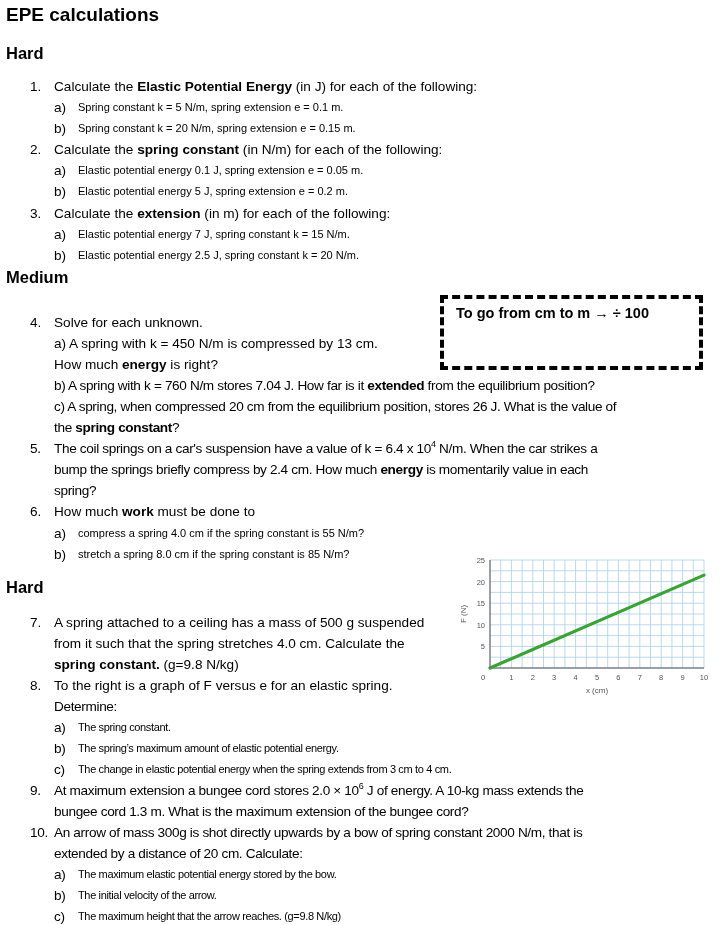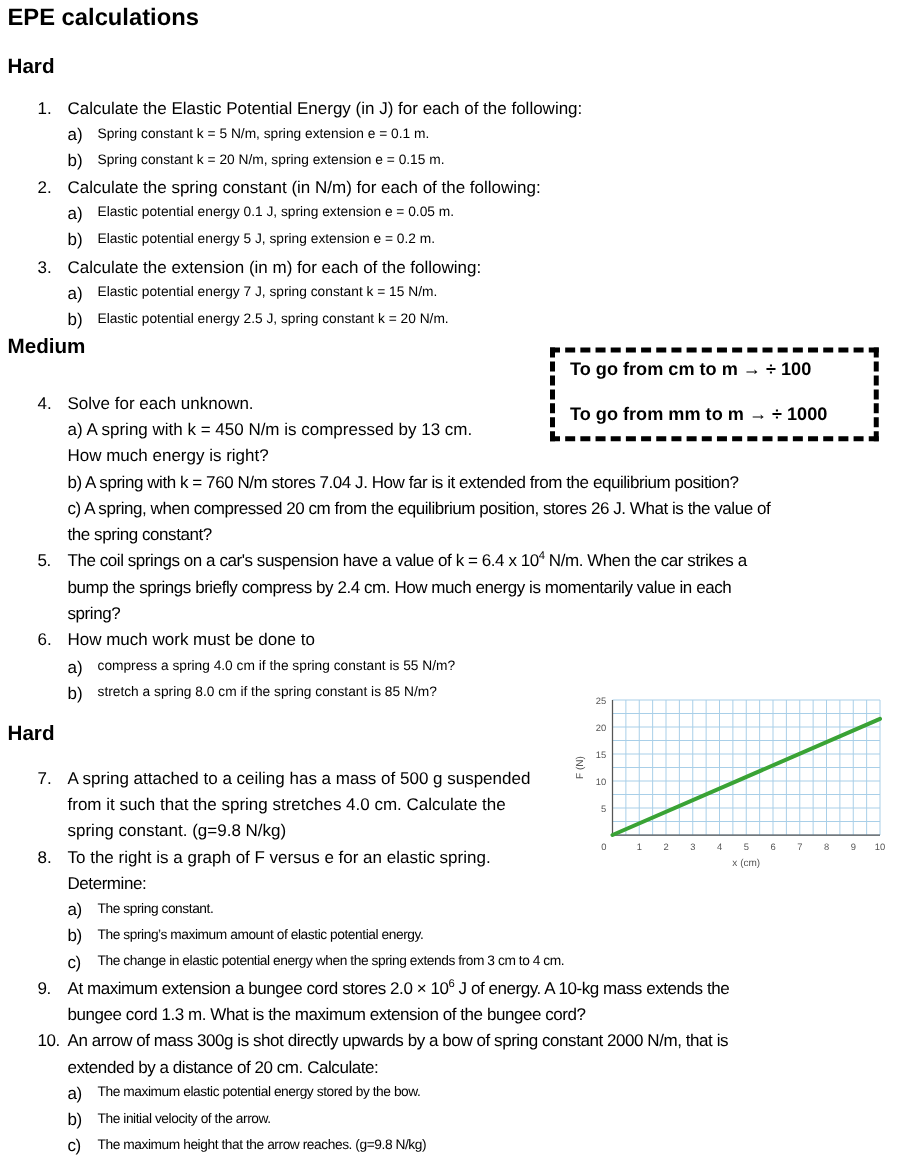--- a/index.html
+++ b/index.html
@@ -7,22 +7,22 @@
          font-family: "Liberation Sans", "DejaVu Sans", sans-serif; color: #000; }
   .abs { position: absolute; white-space: nowrap; text-align: right; }
   .title { left: 6px; top: 4px; font-size: 19px; font-weight: bold; }
   .h2 { font-size: 16.5px; font-weight: bold; left: 6px; }
   .line { font-size: 13.6px; line-height: 21px; }
   .num { position: absolute; left: 30px; font-size: 13.6px; }
   .sub { position: absolute; left: 54px; font-size: 13.6px; }
   .subtext { position: absolute; left: 78px; font-size: 11px; }
   .txt { position: absolute; left: 54px; font-size: 13.6px; }
   .cond { font-family: "Liberation Sans Narrow", "Liberation Sans", sans-serif; letter-spacing: -0.35px; }
-  b { font-weight: normal; }
-  .note-box { position: absolute; left: 440px; top: 278px; width: 263px; height: 75px;
+  b { font-weight: bold; }
+  .note-box { position: absolute; left: 440px; top: 295px; width: 263px; height: 75px;
               border: 4px dashed #000; box-sizing: border-box; }
   .note-line { position: absolute; left: 12px; font-size: 14.5px; font-weight: bold; white-space: nowrap; }
   .chart { position: absolute; left: 458px; top: 550px; width: 265px; height: 150px; }
   sup { font-size: 9px; line-height: 0; }
 </style>
 </head>
 <body>
 
 <div class="abs title">EPE calculations</div>
 
@@ -64,21 +64,20 @@
 </div>
 <div class="abs line" style="top:245px; left:0;">
   <span class="sub">b)</span>
   <span class="subtext">Elastic potential energy 2.5 J, spring constant k = 20 N/m.</span>
 </div>
 
 <div class="abs h2" style="top:268px;">Medium</div>
 
 <div class="note-box">
   <div class="note-line" style="top:6px;">To go from cm to m → ÷ 100</div>
-  <div class="note-line" style="top:42px;">To go from mm to m → ÷ 1000</div>
 </div>
 
 <div class="abs line" style="top:312px; left:0;">
   <span class="num">4.</span>
   <span class="txt">Solve for each unknown.</span>
 </div>
 <div class="abs line" style="top:333px; left:0;">
   <span class="txt">a) A spring with k = 450 N/m is compressed by 13 cm.</span>
 </div>
 <div class="abs line" style="top:354px; left:0;">

